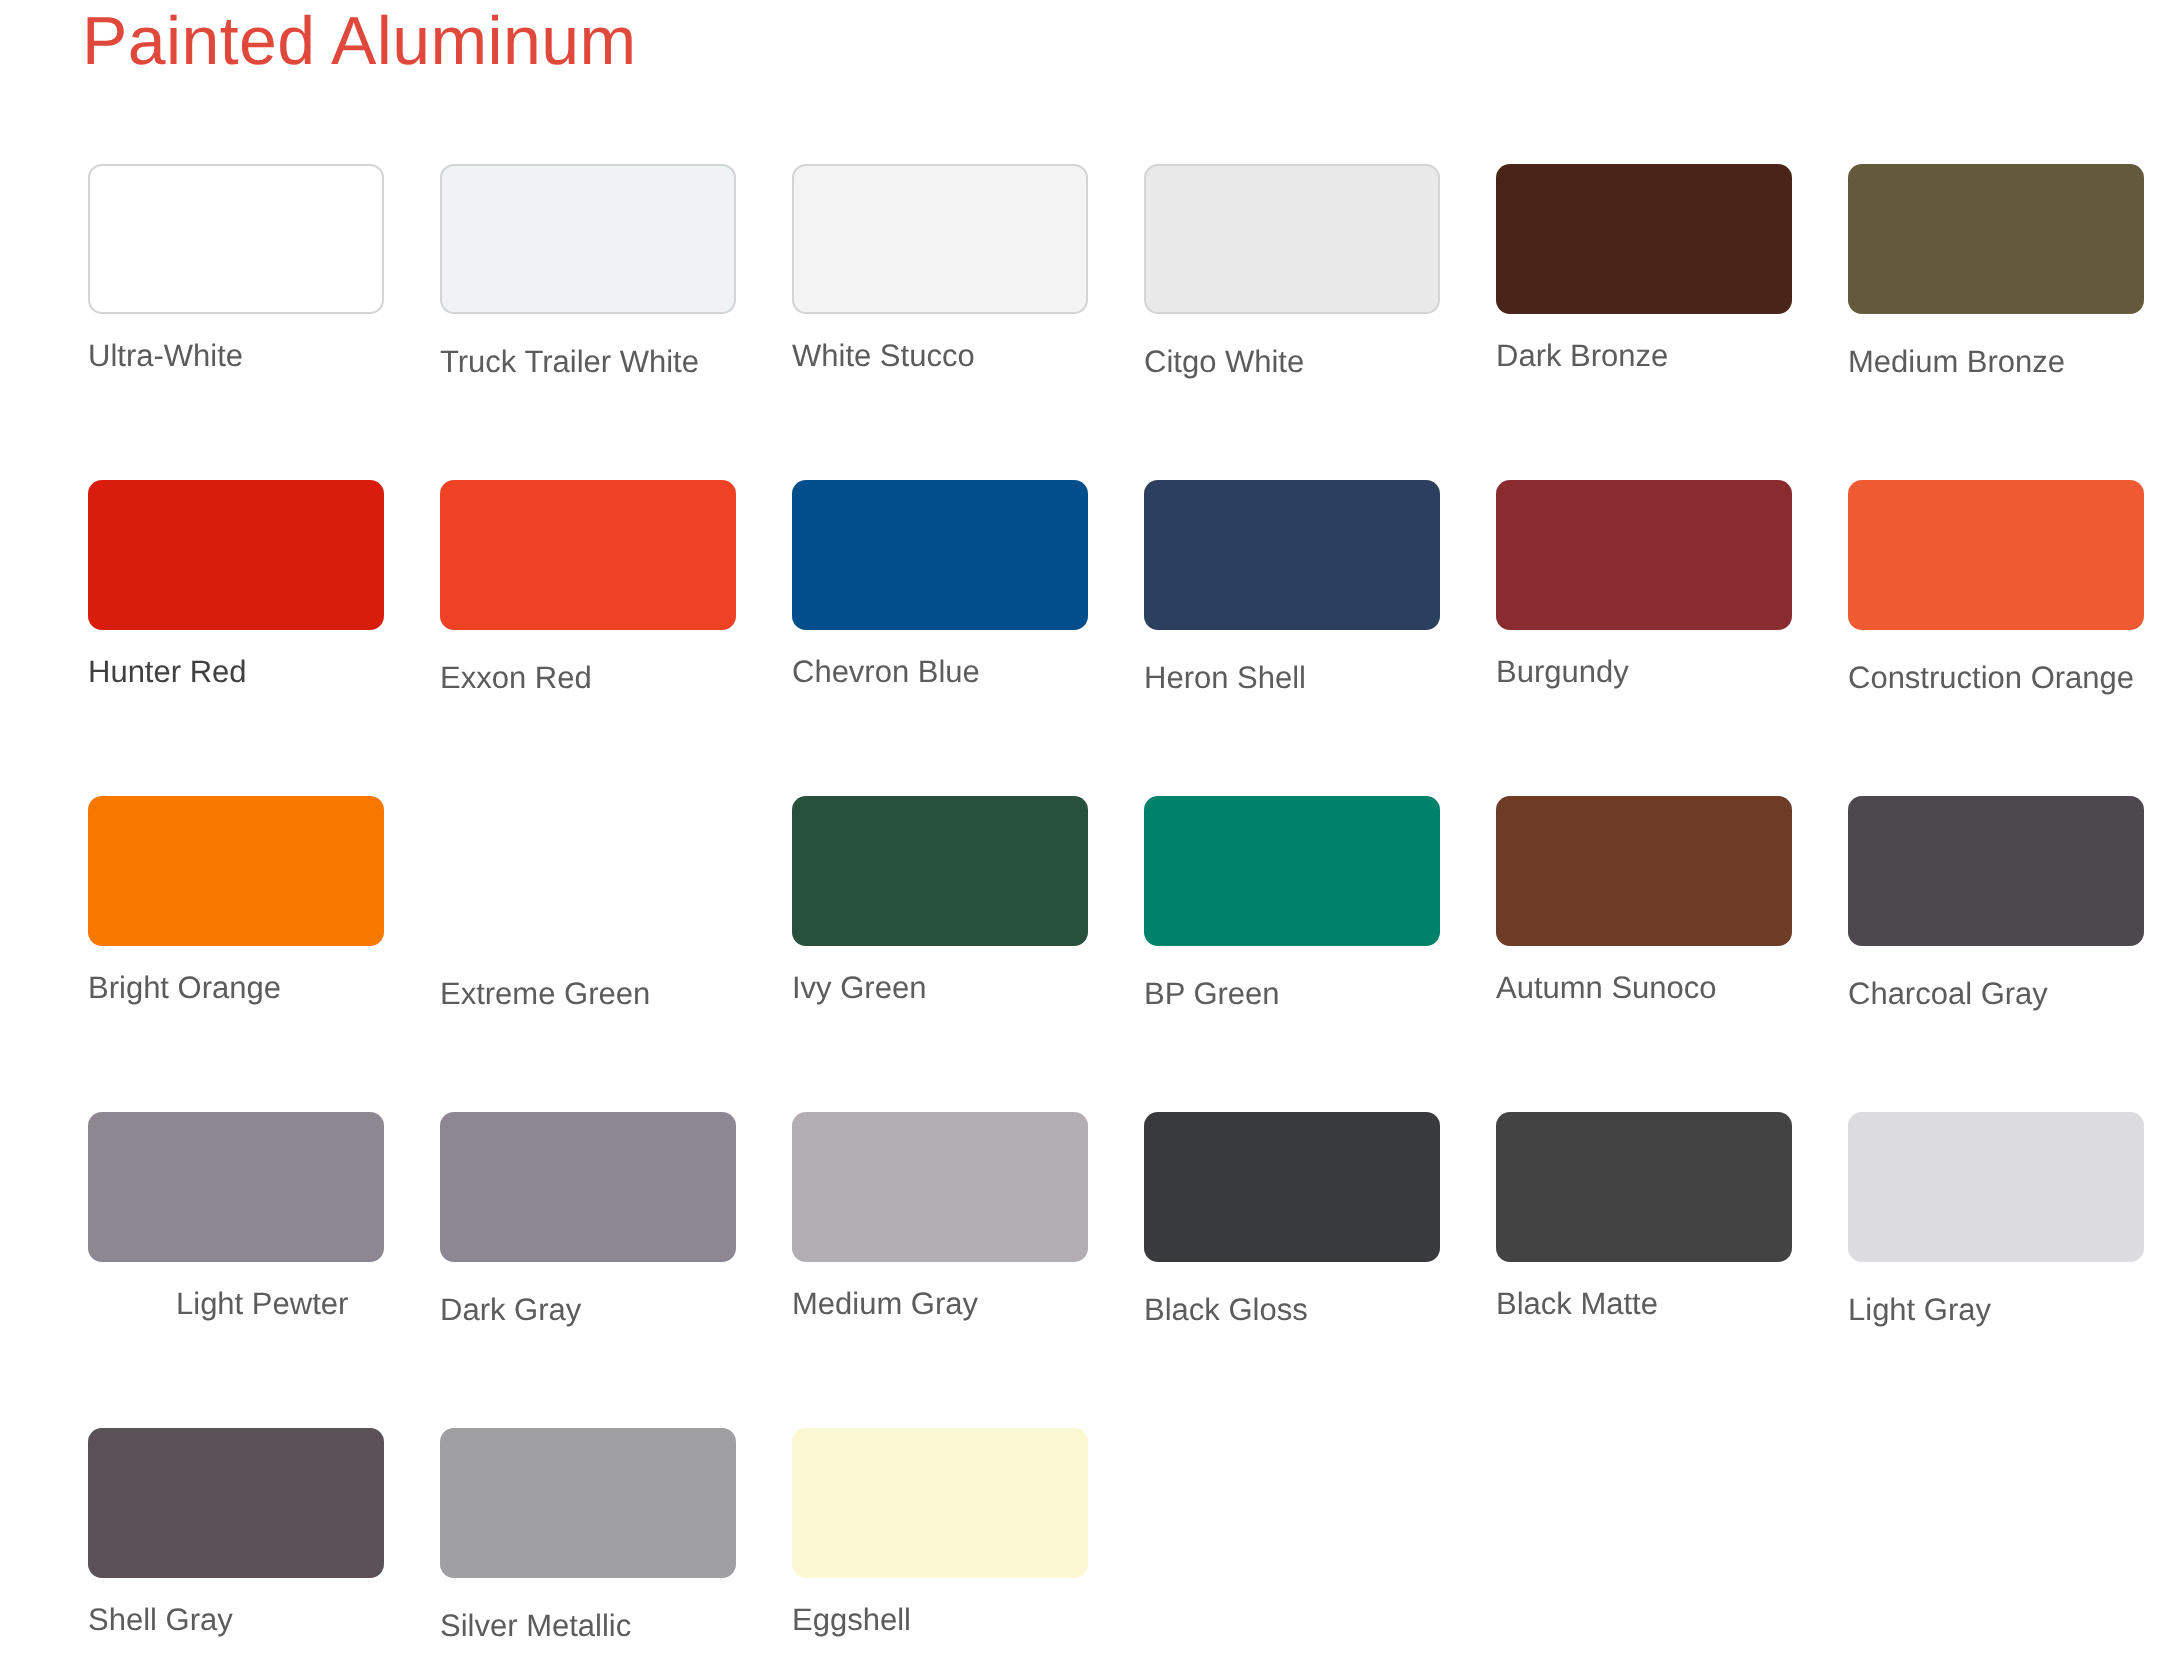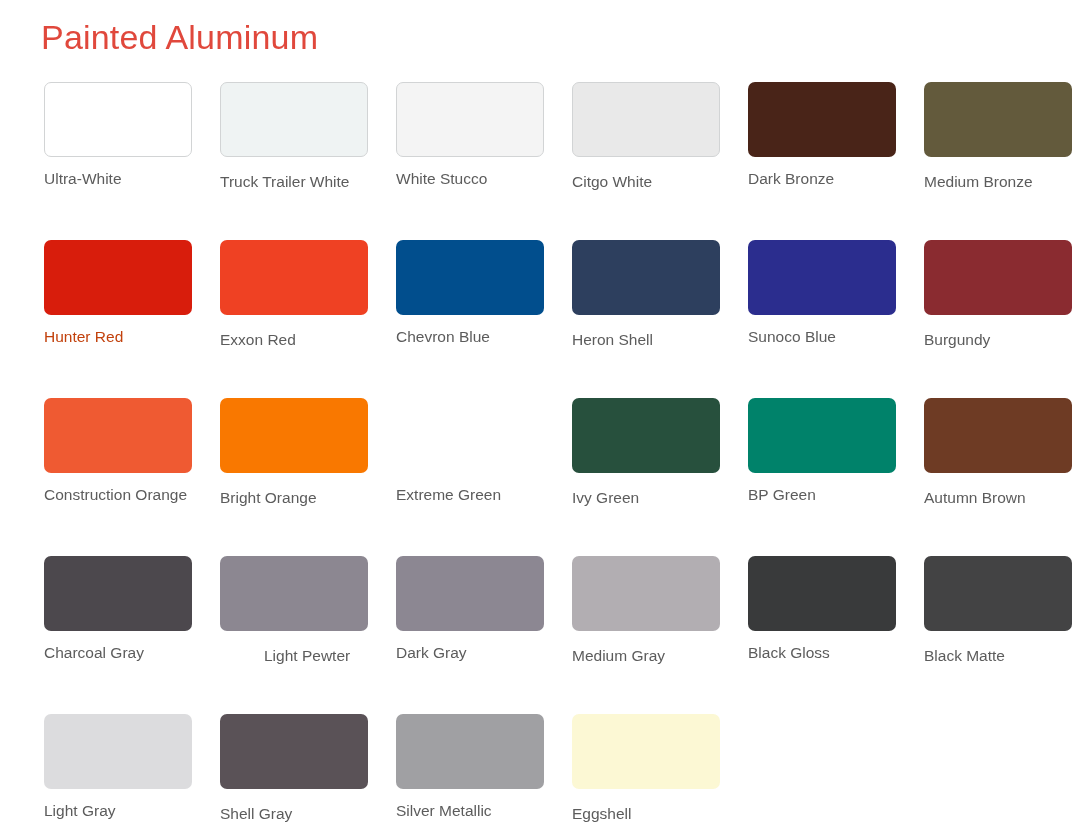--- a/index.html
+++ b/index.html
@@ -15,21 +15,21 @@
   #page {
     position: relative;
     width: 1090px;
     height: 829px;
     background: #ffffff;
   }
 
   .page-title {
     position: absolute;
     left: 41px;
-    top: 18px;
+    top: 2px;
     font-size: 34px;
     font-weight: 300;
     letter-spacing: 0.2px;
     color: #e0483c;
     white-space: nowrap;
   }
 
   .swatch-grid {
     position: absolute;
     left: 44px;
@@ -101,37 +101,33 @@
       <div class="swatch-cell">
         <div class="swatch-chip" style="background: rgb(73, 36, 24);"></div>
         <div class="swatch-label" style="color: rgb(92, 92, 92);">Dark Bronze</div>
       </div>
       <div class="swatch-cell">
         <div class="swatch-chip" style="background: rgb(99, 90, 60);"></div>
         <div class="swatch-label" style="color: rgb(92, 92, 92);">Medium Bronze</div>
       </div>
       <div class="swatch-cell">
         <div class="swatch-chip" style="background: rgb(216, 29, 12);"></div>
-        <div class="swatch-label" style="color: #c2410c;">Hunter Red</div>
+        <div class="swatch-label" style="color: #404040;">Hunter Red</div>
       </div>
       <div class="swatch-cell">
         <div class="swatch-chip" style="background: rgb(239, 65, 35);"></div>
         <div class="swatch-label" style="color: rgb(92, 92, 92);">Exxon Red</div>
       </div>
       <div class="swatch-cell">
         <div class="swatch-chip" style="background: rgb(1, 78, 141);"></div>
         <div class="swatch-label" style="color: rgb(92, 92, 92);">Chevron Blue</div>
       </div>
       <div class="swatch-cell">
         <div class="swatch-chip" style="background: rgb(45, 63, 94);"></div>
         <div class="swatch-label" style="color: rgb(92, 92, 92);">Heron Shell</div>
-      </div>
-      <div class="swatch-cell">
-        <div class="swatch-chip" style="background: rgb(43, 45, 142);"></div>
-        <div class="swatch-label" style="color: rgb(92, 92, 92);">Sunoco Blue</div>
       </div>
       <div class="swatch-cell">
         <div class="swatch-chip" style="background: rgb(138, 43, 48);"></div>
         <div class="swatch-label" style="color: rgb(92, 92, 92);">Burgundy</div>
       </div>
       <div class="swatch-cell">
         <div class="swatch-chip" style="background: rgb(239, 90, 50);"></div>
         <div class="swatch-label" style="color: rgb(92, 92, 92);">Construction Orange</div>
       </div>
       <div class="swatch-cell">
@@ -145,21 +141,21 @@
       <div class="swatch-cell">
         <div class="swatch-chip" style="background: rgb(39, 80, 61);"></div>
         <div class="swatch-label" style="color: rgb(92, 92, 92);">Ivy Green</div>
       </div>
       <div class="swatch-cell">
         <div class="swatch-chip" style="background: rgb(0, 130, 106);"></div>
         <div class="swatch-label" style="color: rgb(92, 92, 92);">BP Green</div>
       </div>
       <div class="swatch-cell">
         <div class="swatch-chip" style="background: rgb(110, 59, 36);"></div>
-        <div class="swatch-label" style="color: rgb(92, 92, 92);">Autumn Brown</div>
+        <div class="swatch-label" style="color: rgb(92, 92, 92);">Autumn Sunoco</div>
       </div>
       <div class="swatch-cell">
         <div class="swatch-chip" style="background: rgb(76, 72, 77);"></div>
         <div class="swatch-label" style="color: rgb(92, 92, 92);">Charcoal Gray</div>
       </div>
       <div class="swatch-cell">
         <div class="swatch-chip" style="background: rgb(140, 135, 145);"></div>
         <div class="swatch-label" style="color: rgb(92, 92, 92); margin-left: 44px;">Light Pewter</div>
       </div>
       <div class="swatch-cell">

